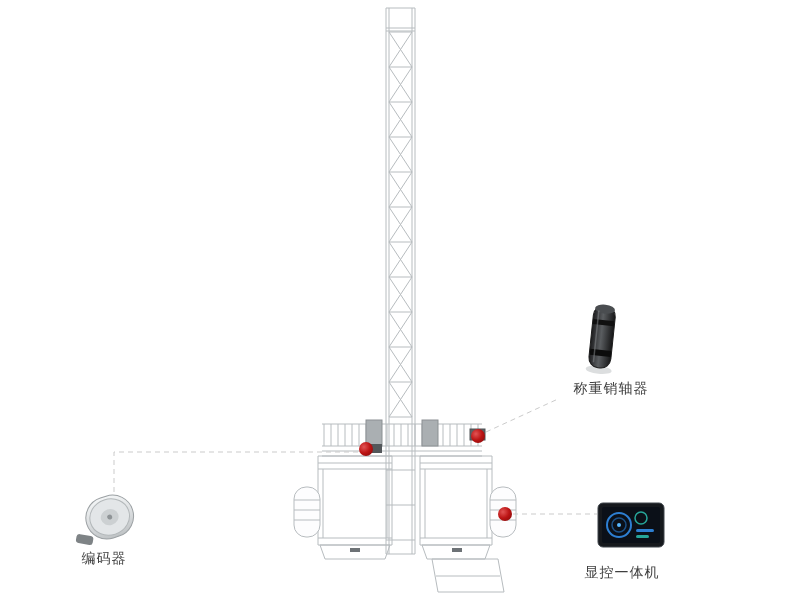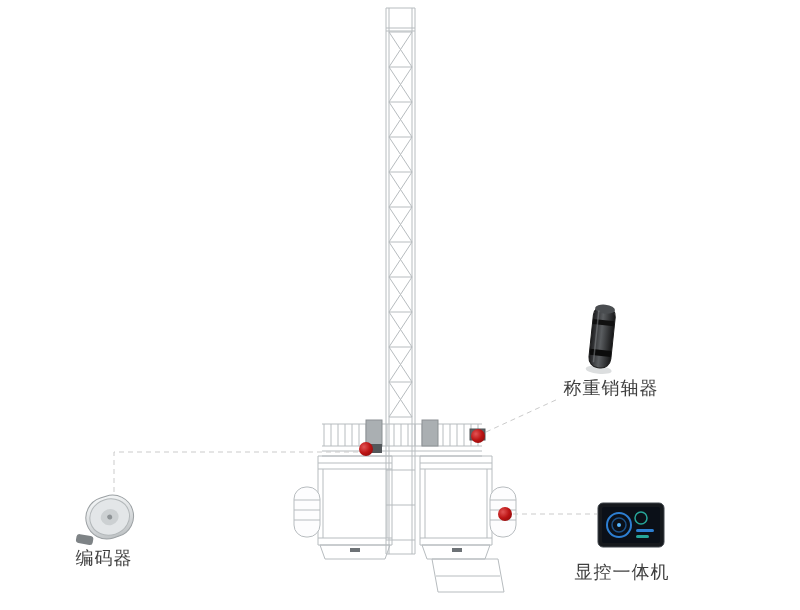--- a/index.html
+++ b/index.html
@@ -13,21 +13,21 @@
     overflow: hidden;
   }
   .scene {
     position: absolute;
     left: 0; top: 0;
     width: 800px; height: 610px;
     display: block;
   }
   .label {
     position: absolute;
-    font-size: 18px;
+    font-size: 14px;
     color: #3f3f3f;
     text-align: center;
     letter-spacing: 1px;
     line-height: 16px;
     user-select: none;
   }
   .label-encoder   { left: 56px;  top: 550px; width: 96px; }
   .label-load-pin  { left: 559px; top: 380px; width: 104px; }
   .label-display   { left: 570px; top: 564px; width: 104px; }
 </style>

